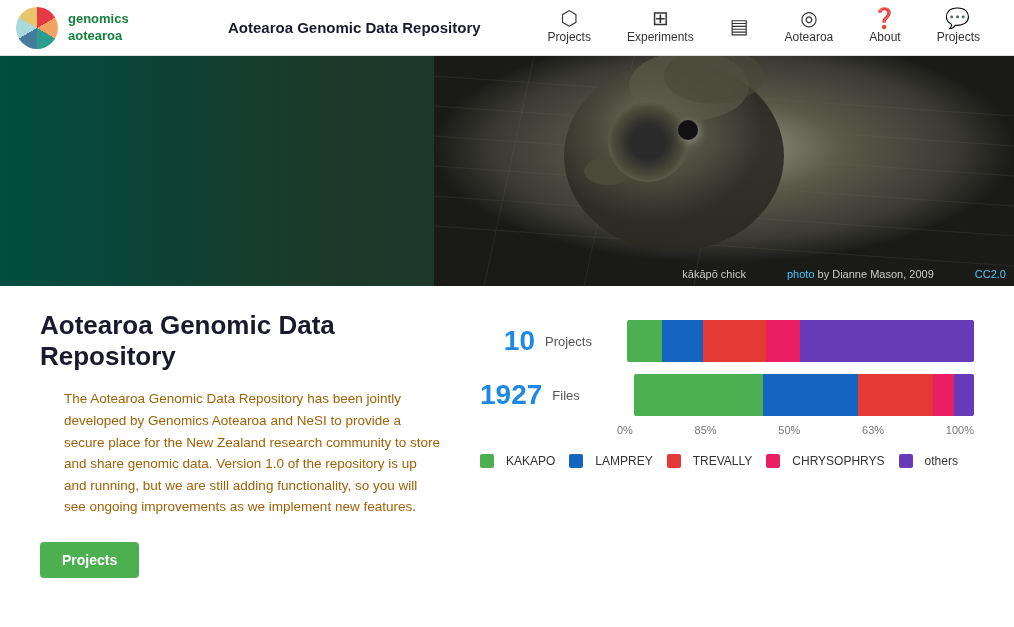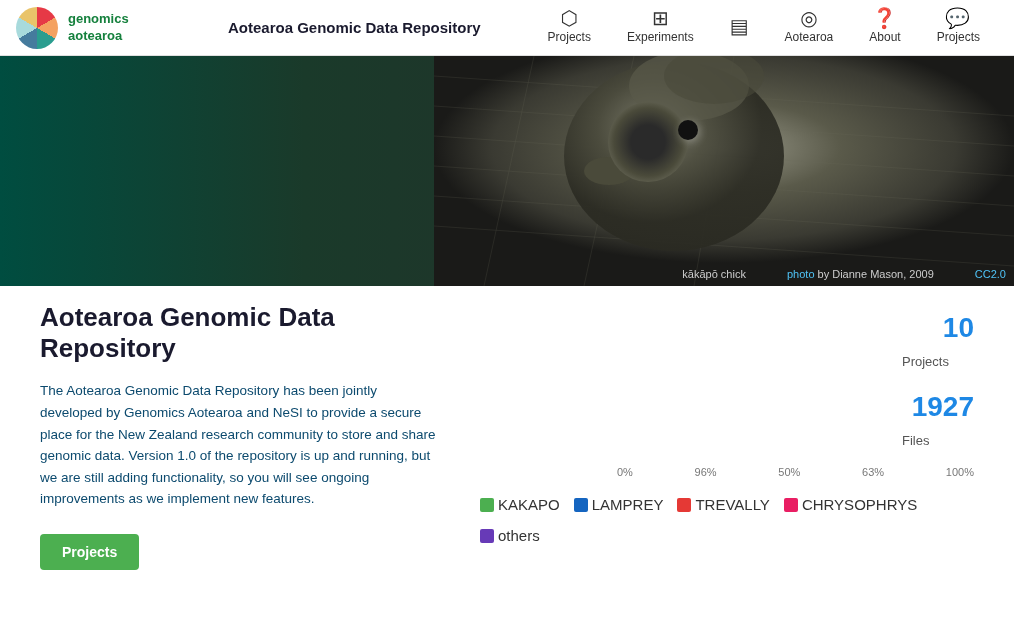--- a/index.html
+++ b/index.html
@@ -112,41 +112,42 @@
       right: 8px;
       font-size: 11px;
       color: #ccc;
     }
     .hero-caption a { color: #4fc3f7; text-decoration: none; padding-left: 38px; }
     .hero-caption a:last-child { color: #4fc3f7; }
 
     
     .main-content {
       display: flex;
-      padding: 16px 40px 30px 40px;
+      padding: 24px 40px 30px 40px;
       gap: 40px;
     }
 
     
     .left-panel {
       max-width: 400px;
       flex-shrink: 0;
     }
     .page-heading {
       font-size: 26px;
       font-weight: bold;
       color: #1a1a2e;
       line-height: 1.2;
       margin-bottom: 16px;
     }
     .page-description {
       font-size: 13.5px;
-      color: #0c4a6e;
+      color: #a16207;
       line-height: 1.6;
       margin-bottom: 24px;
+      margin-left: 24px;
     }
     .projects-btn {
       background: #4caf50;
       color: #fff;
       border: none;
       padding: 10px 22px;
       font-size: 14px;
       border-radius: 4px;
       cursor: pointer;
       font-weight: 600;
@@ -155,23 +156,22 @@
     
     .right-panel {
       flex: 1;
       display: flex;
       flex-direction: column;
       gap: 12px;
       padding-top: 10px;
     }
     .chart-row {
       display: flex;
-      align-items: flex-end;
+      align-items: center;
       gap: 10px;
-      flex-direction: column;
     }
     .chart-number {
       font-size: 28px;
       font-weight: bold;
       color: #1e88e5;
       min-width: 55px;
       text-align: right;
     }
     .chart-label {
       font-size: 13px;
@@ -193,22 +193,22 @@
     .legend {
       display: flex;
       gap: 14px;
       align-items: center;
       margin-top: 2px;
       flex-wrap: wrap;
     }
     .legend-item {
       display: flex;
       align-items: center;
-      gap: 4px;
-      font-size: 15px;
+      gap: 12px;
+      font-size: 12px;
       color: #333;
     }
     .legend-color {
       width: 14px;
       height: 14px;
       border-radius: 2px;
       flex-shrink: 0;
     }
 
     
@@ -347,21 +347,21 @@
           <div class="bar-segment" style="width: 28%; background: rgb(21, 101, 192);"></div>
           <div class="bar-segment" style="width: 22%; background: rgb(229, 57, 53);"></div>
           <div class="bar-segment" style="width: 6%; background: rgb(233, 30, 99);"></div>
           <div class="bar-segment" style="width: 6%; background: rgb(103, 58, 183);"></div>
         </div>
     </div>
 
     <div class="xaxis">
       <div class="xaxis-labels" id="xaxis-labels">
           <span>0%</span>
-          <span>96%</span>
+          <span>85%</span>
           <span>50%</span>
           <span>63%</span>
           <span>100%</span>
         </div>
     </div>
 
     <div class="legend" id="legend-container">
         <div class="legend-item">
           <div class="legend-color" style="background: rgb(76, 175, 80);"></div>
           <span>KAKAPO</span>

